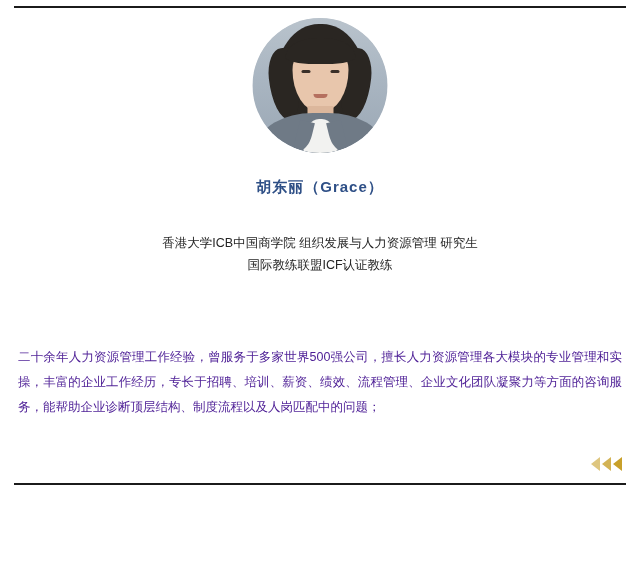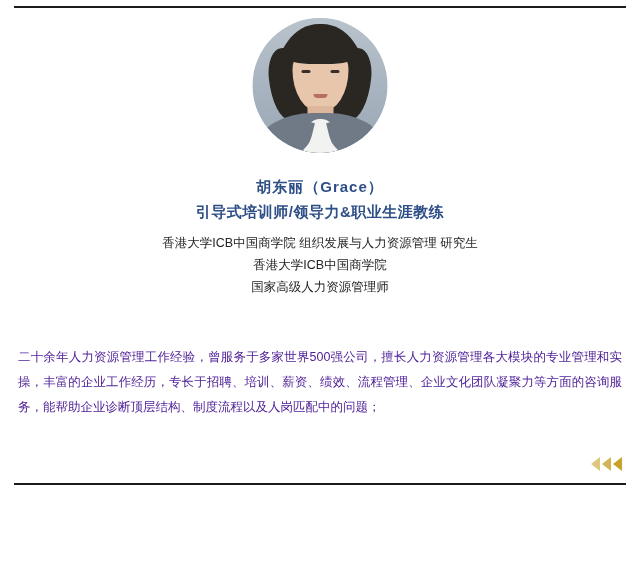--- a/index.html
+++ b/index.html
@@ -261,26 +261,24 @@
       <div class="mouth"></div>
       <div class="neck"></div>
       <div class="body"></div>
       <div class="shirt"></div>
       <div class="collar-l"></div>
       <div class="collar-r"></div>
     </div>
   </div>
 
   <div class="name-line">胡东丽（Grace）</div>
-  <div class="role-line">引导式培训师/领导力&amp;职业生涯教练</div>
 
   <div class="creds">
     <div>香港大学ICB中国商学院 组织发展与人力资源管理 研究生</div>
-    <div>香港大学ICB中国商学院</div>
-    <div>国家高级人力资源管理师</div>
+    <div>国际教练联盟ICF认证教练</div>
   </div>
 
   <div class="body-text">
     <p>二十余年人力资源管理工作经验，曾服务于多家世界500强公司，擅长人力资源管理各大模块的专业管理和实操，丰富的企业工作经历，专长于招聘、培训、薪资、绩效、流程管理、企业文化团队凝聚力等方面的咨询服务，能帮助企业诊断顶层结构、制度流程以及人岗匹配中的问题；</p>
   </div>
 
   <div class="arrows">
     <div class="arrow a3"></div>
     <div class="arrow a2"></div>
     <div class="arrow a1"></div>

